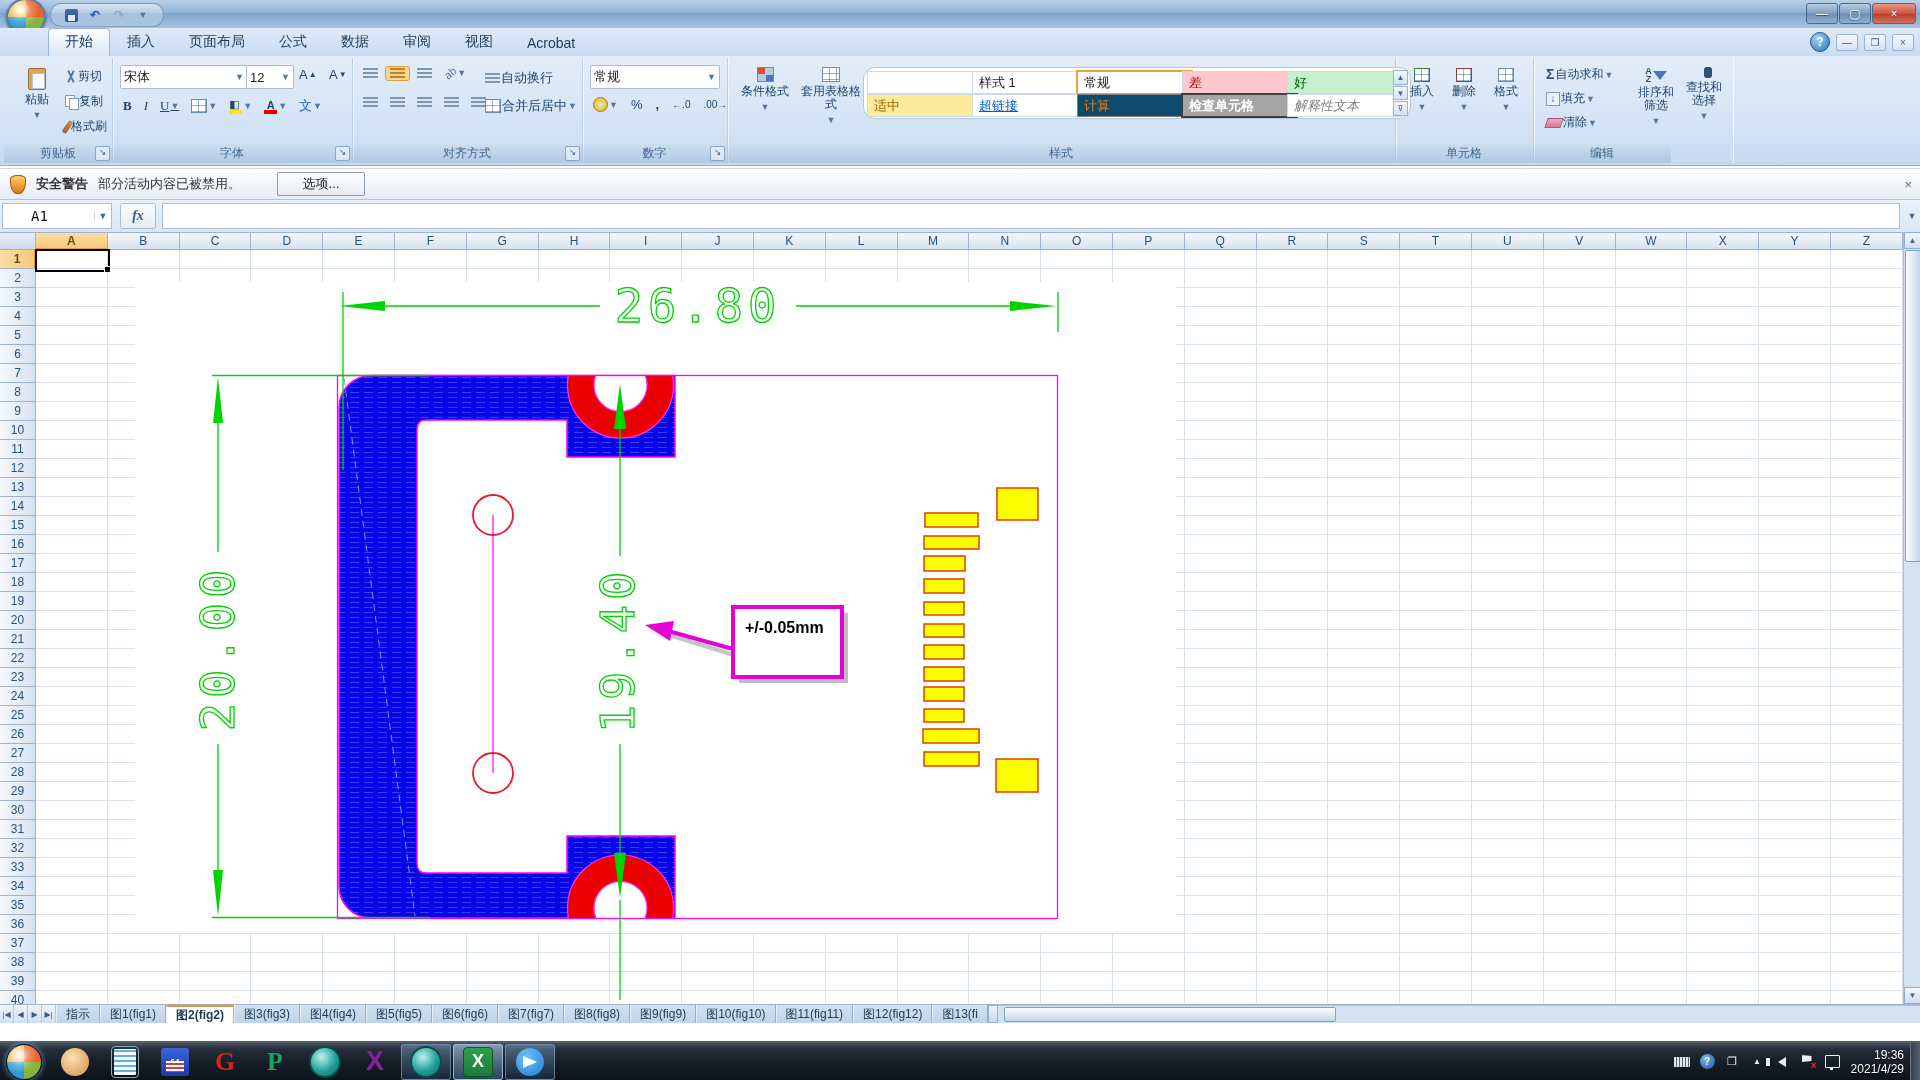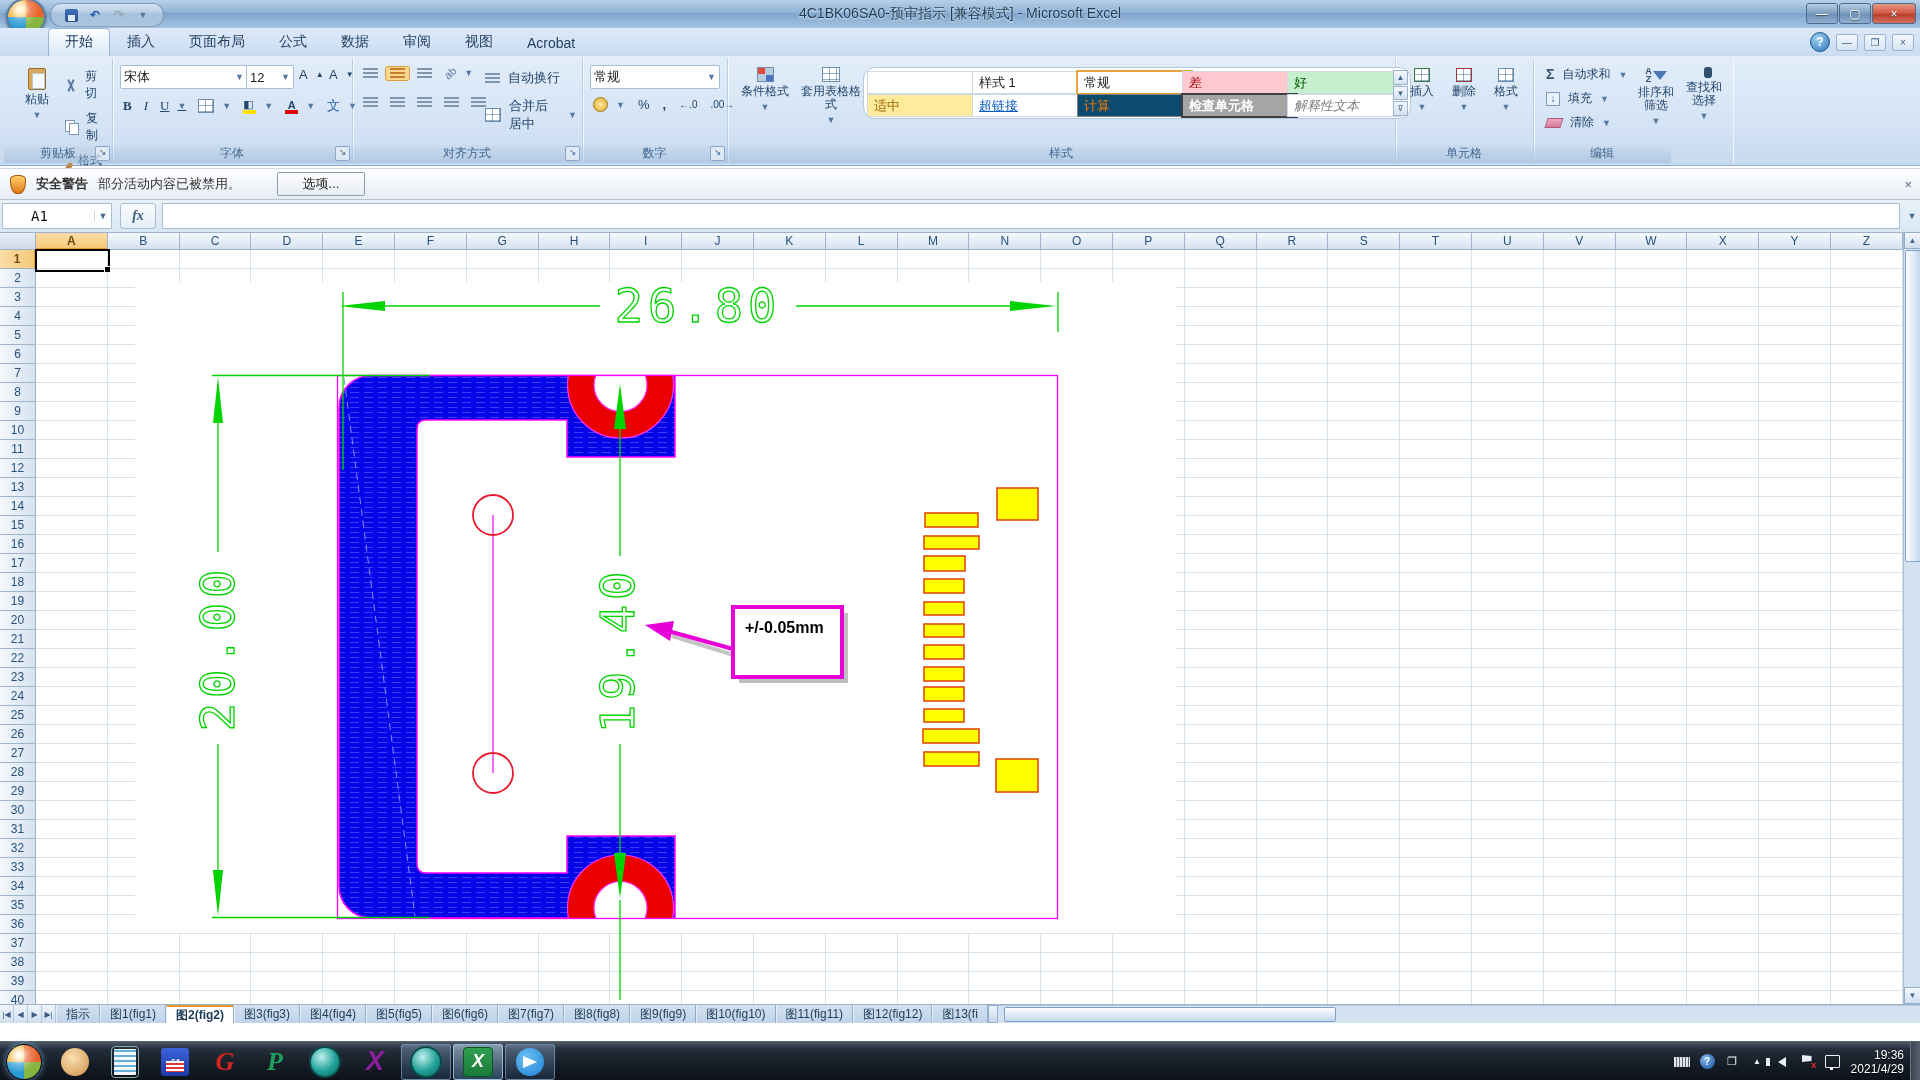--- a/index.html
+++ b/index.html
@@ -36,21 +36,21 @@
   .miniwb{width:20px;height:15px;font-size:10px;display:flex;align-items:center;justify-content:center;color:#3c5b7e;
     background:linear-gradient(#f4f8fd,#d6e4f2);border:1px solid #9ab4d2;border-radius:2px;}
   
   #ribbon{left:0;top:56px;width:1920px;height:109px;background:linear-gradient(#e3edf9,#d2e2f4 70%,#c6d9ee);
     border-bottom:1px solid #8fb0d4;}
   .group{position:absolute;top:2px;bottom:2px;border-right:1px solid #b9cfe6;box-shadow:1px 0 0 rgba(255,255,255,.7);}
   .glabel{position:absolute;left:0;right:0;bottom:0;height:18px;font-size:12px;color:#41668f;
     text-align:center;line-height:17px;background:linear-gradient(rgba(190,210,232,.2),rgba(160,188,216,.55));}
   .launcher{position:absolute;right:2px;bottom:2px;width:13px;height:13px;border:1px solid #8aa7c6;border-radius:2px;
     color:#41668f;font-size:9px;line-height:11px;text-align:center;background:rgba(255,255,255,.5);}
-  .btn{display:flex;align-items:center;gap:8px;border:1px solid transparent;border-radius:3px;padding:1px 4px;font-size:13px;color:#23466b;}
+  .btn{display:flex;align-items:center;gap:1px;border:1px solid transparent;border-radius:3px;padding:1px 4px;font-size:13px;color:#23466b;}
   .combo{background:#fff;border:1px solid #a7bed6;border-radius:2px;display:flex;align-items:center;
     justify-content:space-between;font-size:13px;padding:1px 3px;color:#222;}
   .carr{color:#5578a0;font-size:9px;}
   .mini{font-size:12px;}
   
   .ic{display:inline-block;flex:none;}
   .lines{width:15px;height:11px;background:repeating-linear-gradient(#7f97ae 0 2px,transparent 2px 4px);}
   .lines.orange{background:repeating-linear-gradient(#c77e2e 0 2px,transparent 2px 4px);}
   .grid12{width:14px;height:12px;border:1px solid #6e8cab;
     background:linear-gradient(#fff,#fff),
@@ -165,21 +165,21 @@
     color:#3c5b7e;font-size:11px;line-height:13px;text-align:center;}
   #zslider{width:96px;height:3px;background:#9ab4d0;border-radius:2px;position:relative;}
   #zknob{position:absolute;left:44px;top:-5px;width:8px;height:13px;background:linear-gradient(#fdfeff,#c4d8ec);border:1px solid #7290b0;border-radius:2px;}
   
   #taskbar{left:0;top:1041px;width:1920px;height:39px;
     background:linear-gradient(#4e5a66,#242e3a 18%,#161d27 55%,#0d1219);border-top:1px solid #5a646e;display:flex;align-items:center;}
   #startorb{width:34px;height:34px;margin:0 8px 0 6px;border-radius:50%;
     background:radial-gradient(circle at 35% 30%,rgba(255,255,255,.95) 0 6%,rgba(255,255,255,.3) 30%,rgba(255,255,255,0) 55%),
     conic-gradient(#e8642c 0 25%,#86b440 25% 50%,#2a9ad4 50% 75%,#f2b23a 75%);
     border:1px solid #0a0f14;box-shadow:0 0 6px rgba(120,180,240,.8);}
-  .tslot{width:48px;height:34px;display:flex;align-items:center;justify-content:center;border-radius:3px;margin:0 1px;font-style:italic;}
+  .tslot{width:48px;height:34px;display:flex;align-items:center;justify-content:center;border-radius:3px;margin:0 1px;}
   .tslot.open{background:linear-gradient(rgba(160,200,240,.35),rgba(60,100,150,.25));border:1px solid rgba(150,190,230,.5);}
   .tslot.fg{background:linear-gradient(rgba(200,230,255,.55),rgba(90,140,190,.4));border:1px solid rgba(180,220,250,.7);}
   .ticon{width:28px;height:28px;display:flex;align-items:center;justify-content:center;font-weight:bold;font-size:20px;border-radius:4px;}
   .t-shell{background:radial-gradient(circle at 40% 35%,#fae0b0,#cf9048);border-radius:50%;}
   .t-doc{background:#f4f8fb;border:1px solid #8aa;width:22px;height:26px;
     background-image:repeating-linear-gradient(transparent 0 3px,#63b0dc 3px 5px);background-clip:content-box;padding:2px;}
   .t-floppy{background:linear-gradient(#3c62d8,#1c3aa8);border-radius:3px;position:relative;color:#fff;font-size:8px;}
   .t-floppy:before{content:"";position:absolute;left:5px;top:13px;width:18px;height:11px;background:repeating-linear-gradient(#fff 0 2px,#d83a3a 2px 4px);}
   .t-g{color:#d42420;font-size:26px;font-family:"Liberation Serif",serif;}
   .t-p{color:#1da05c;font-size:26px;font-family:"Liberation Serif",serif;}
@@ -221,21 +221,20 @@
       <div class="qbtn">
           <span class="icon-undo">↶</span>
         </div>
       <div class="qbtn">
           <span class="icon-redo">↷</span>
         </div>
       <div class="qbtn">
           <span class="carr">▼</span>
         </div>
     </div>
-    <div id="title-text" class="abs">4C1BK06SA0-预审指示  [兼容模式] - Microsoft Excel</div>
     <div id="winbtns" class="abs">
       <div class="wbtn">—</div>
       <div class="wbtn">▢</div>
       <div class="wbtn close">×</div>
     </div>
   </div>
 
   <div id="tabrow" class="abs">
     <div class="tabs">
 

